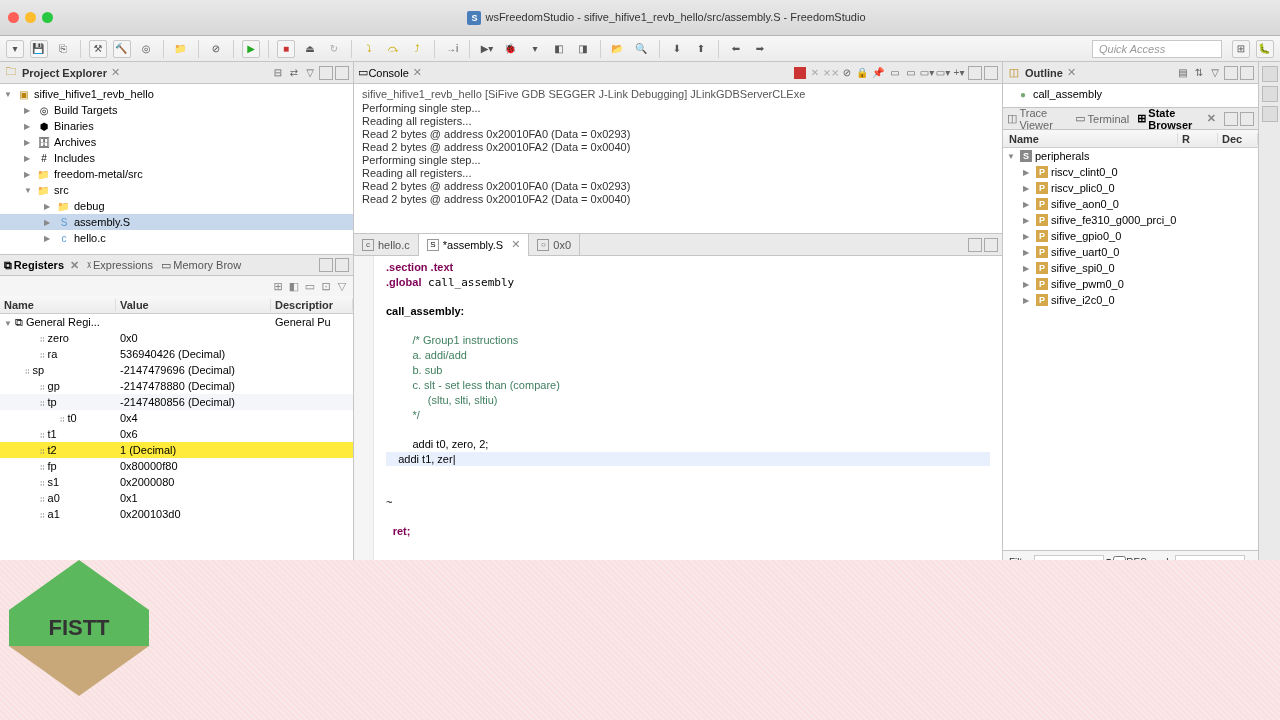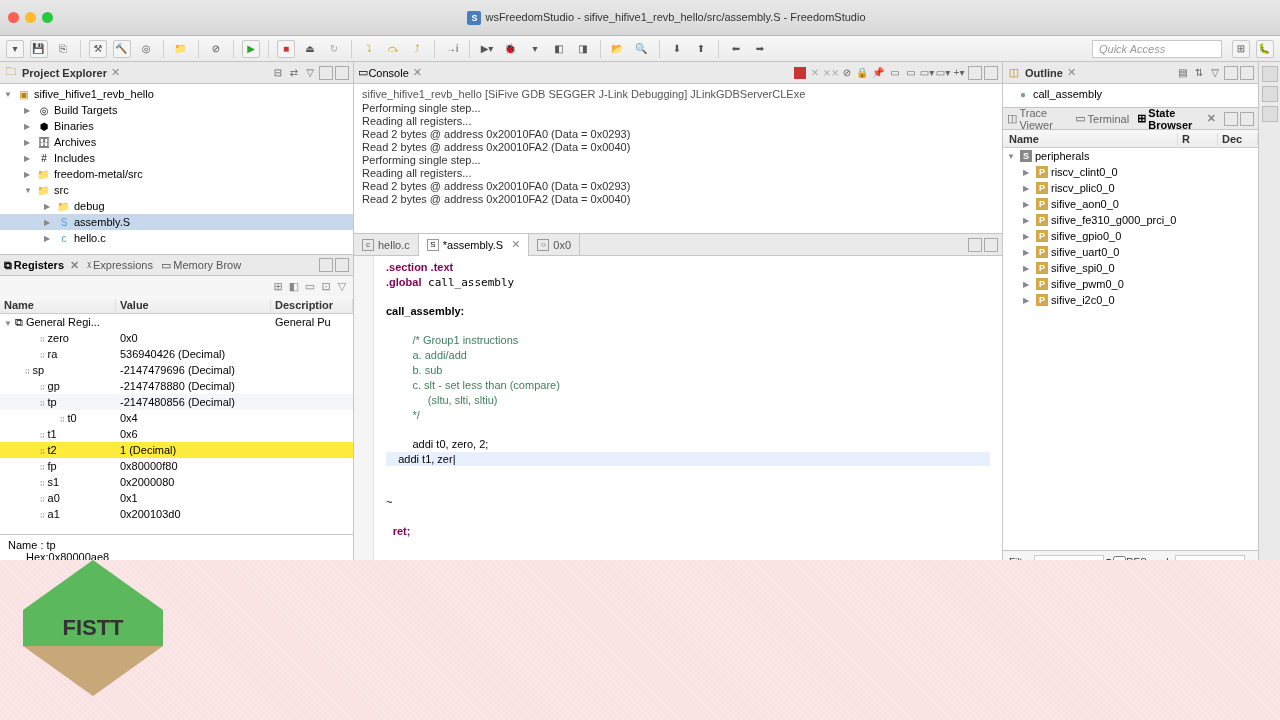--- a/index.html
+++ b/index.html
@@ -72,21 +72,21 @@
 .state-tabs .tab.active{color:#000;font-weight:bold}
 .state-body{flex:1;background:#fff;overflow:auto}
 .staterow{display:flex;height:16px;align-items:center;padding-left:4px}
 .staterow .twist{width:10px}
 .pbox{width:12px;height:12px;background:#d4a84b;color:#fff;font-size:9px;font-weight:bold;display:inline-flex;align-items:center;justify-content:center;margin:0 3px}
 .sbox{width:12px;height:12px;background:#888;color:#fff;font-size:9px;font-weight:bold;display:inline-flex;align-items:center;justify-content:center;margin:0 3px}
 .filter-bar{height:24px;border-top:1px solid #c5c5c5;background:#f5f5f5;display:flex;align-items:center;padding:0 6px;}
 .filter-bar input[type=text]{width:70px;height:16px;border:1px solid #ccc;font-size:10px;padding:0 2px}
 .filter-bar label{font-size:10px;color:#333}
 .bg-pattern{position:absolute;top:560px;left:0;right:0;bottom:0;background:repeating-linear-gradient(45deg,#f8e8e8,#f8e8e8 2px,#fae0e0 2px,#fae0e0 4px)}
-.badge{position:absolute;left:18px;top:560px;width:150px;height:140px}
+.badge{position:absolute;left:4px;top:560px;width:150px;height:140px}
 .badge .top{width:0;height:0;border-left:70px solid transparent;border-right:70px solid transparent;border-bottom:50px solid #5cb85c;margin:0 auto}
 .badge .mid{width:140px;height:36px;background:#5cb85c;text-align:center;line-height:36px;font-size:22px;font-weight:bold;color:#333;margin:0 auto}
 .badge .bot{width:0;height:0;border-left:70px solid transparent;border-right:70px solid transparent;border-top:50px solid #c8a878;margin:0 auto}
 </style>
 </head>
 <body>
 
 <div class="titlebar">
   <div class="traffic">
     <div class="dot red"></div>
@@ -299,24 +299,20 @@
             <div class="cname" style="padding-left:40px"><span style="color:#888;font-size:8px">⁞⁞</span> a0</div>
             <div class="cval">0x1</div>
             <div class="cdesc"></div>
           </div>
           <div class="regrow">
             <div class="cname" style="padding-left:40px"><span style="color:#888;font-size:8px">⁞⁞</span> a1</div>
             <div class="cval">0x200103d0</div>
             <div class="cdesc"></div>
           </div>
         </div>
-    </div>
-    <div class="reginfo">
-      <div>Name : tp</div>
-      <div style="padding-left:18px">Hex:0x80000ae8</div>
     </div>
   </div>
 
   <div class="center">
     <div class="console-area">
       <div class="console-bar">
         <span class="icon">▭</span>
         <span class="tlabel">Console</span>
         <span class="tabclose">✕</span>
         <span class="viewbtns">

